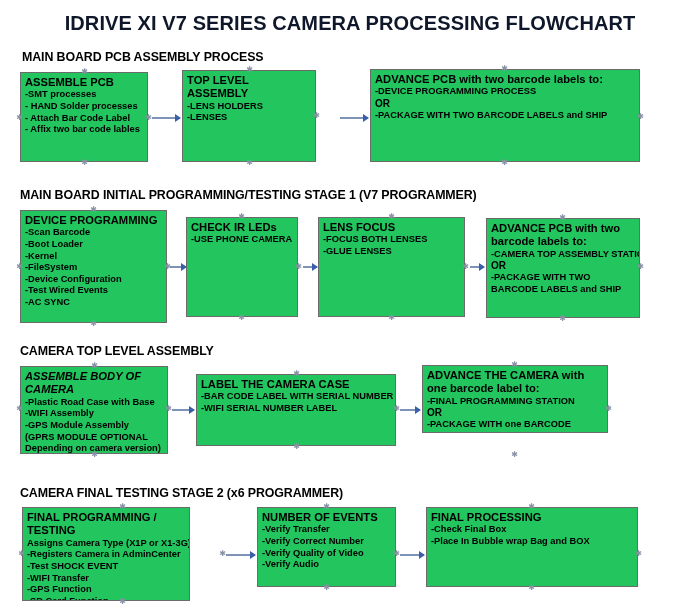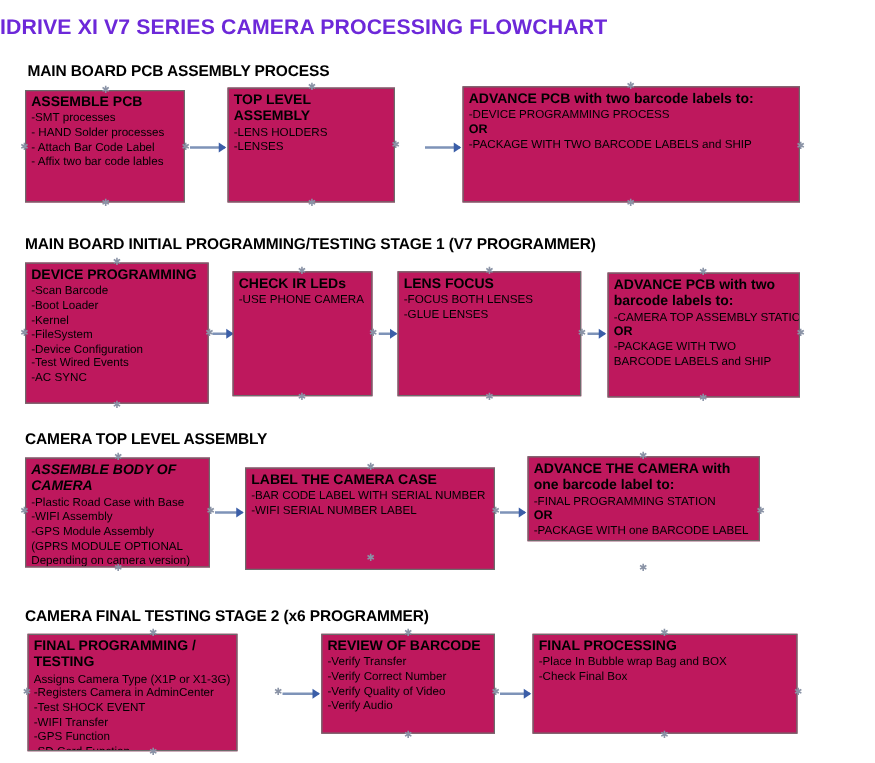--- a/index.html
+++ b/index.html
@@ -16,53 +16,55 @@
     width: 700px;
     height: 610px;
     background: #ffffff;
     overflow: hidden;
   }
   .doc-title {
     position: absolute;
     left: 0;
     top: 12px;
     width: 700px;
-    font-size: 17px;
+    text-align: center;
+    font-size: 20px;
     font-weight: bold;
     letter-spacing: 0.1px;
-    color: #6d28d9;
+    color: #0f172a;
   }
   .section-title {
     position: absolute;
     font-size: 12.4px;
     font-weight: bold;
     color: #000;
     white-space: nowrap;
     letter-spacing: -0.1px;
   }
   .node {
     position: absolute;
     box-sizing: border-box;
-    background: #be185d;
+    background: #22c55e;
     border: 1.2px solid #6b6b6b;
     padding: 3px 3px 2px 4px;
     overflow: hidden;
   }
   .node .head {
     font-size: 11.2px;
     font-weight: bold;
     line-height: 13.4px;
     color: #000;
     margin-bottom: 0px;
   }
   .node .line {
     font-size: 9.3px;
     line-height: 11.6px;
     color: #000;
     white-space: nowrap;
+    font-weight: bold;
   }
   .node .line.bold {
     font-weight: bold;
     font-size: 10px;
   }
   .node .line.wrapline {
     white-space: normal;
   }
   
   .conn {
@@ -198,21 +200,21 @@
     <div class="line">(GPRS MODULE OPTIONAL</div>
     <div class="line">Depending on camera version)</div>
   </div>
   <div class="handle" style="left:91px; top:362px;">✱</div>
   <div class="handle" style="left:91px; top:451px;">✱</div>
   <div class="handle" style="left:16px; top:405px;">✱</div>
   <div class="handle" style="left:165px; top:405px;">✱</div>
 
   <div class="conn" style="left:172px; top:409px; width:22px;"></div>
 
-  <div class="node" style="left:196px; top:374px; width:200px; height:82px;">
+  <div class="node" style="left:196px; top:374px; width:200px; height:72px;">
     <div class="head">LABEL THE CAMERA CASE</div>
     <div class="line">-BAR CODE LABEL WITH SERIAL NUMBER</div>
     <div class="line">-WIFI SERIAL NUMBER LABEL</div>
   </div>
   <div class="handle" style="left:293px; top:370px;">✱</div>
   <div class="handle" style="left:293px; top:443px;">✱</div>
   <div class="handle" style="left:393px; top:405px;">✱</div>
 
   <div class="conn" style="left:400px; top:409px; width:20px;"></div>
 
@@ -238,34 +240,34 @@
     <div class="line">-SD Card Function</div>
   </div>
   <div class="handle" style="left:119px; top:503px;">✱</div>
   <div class="handle" style="left:119px; top:598px;">✱</div>
   <div class="handle" style="left:18px; top:550px;">✱</div>
   <div class="handle" style="left:219px; top:550px;">✱</div>
 
   <div class="conn" style="left:226px; top:554px; width:29px;"></div>
 
   <div class="node" style="left:257px; top:507px; width:139px; height:80px;">
-    <div class="head">REVIEW OF BARCODE</div>
+    <div class="head">NUMBER OF EVENTS</div>
     <div class="line">-Verify Transfer</div>
     <div class="line">-Verify Correct Number</div>
     <div class="line">-Verify Quality of Video</div>
     <div class="line">-Verify Audio</div>
   </div>
   <div class="handle" style="left:323px; top:503px;">✱</div>
   <div class="handle" style="left:323px; top:584px;">✱</div>
   <div class="handle" style="left:393px; top:550px;">✱</div>
 
   <div class="conn" style="left:400px; top:554px; width:24px;"></div>
 
   <div class="node" style="left:426px; top:507px; width:212px; height:80px;">
     <div class="head">FINAL PROCESSING</div>
+    <div class="line"> -Check Final Box</div>
     <div class="line">-Place In Bubble wrap Bag and BOX</div>
-    <div class="line"> -Check Final Box</div>
   </div>
   <div class="handle" style="left:528px; top:503px;">✱</div>
   <div class="handle" style="left:528px; top:584px;">✱</div>
   <div class="handle" style="left:635px; top:550px;">✱</div>
 
 </div>
 
 </body></html>

